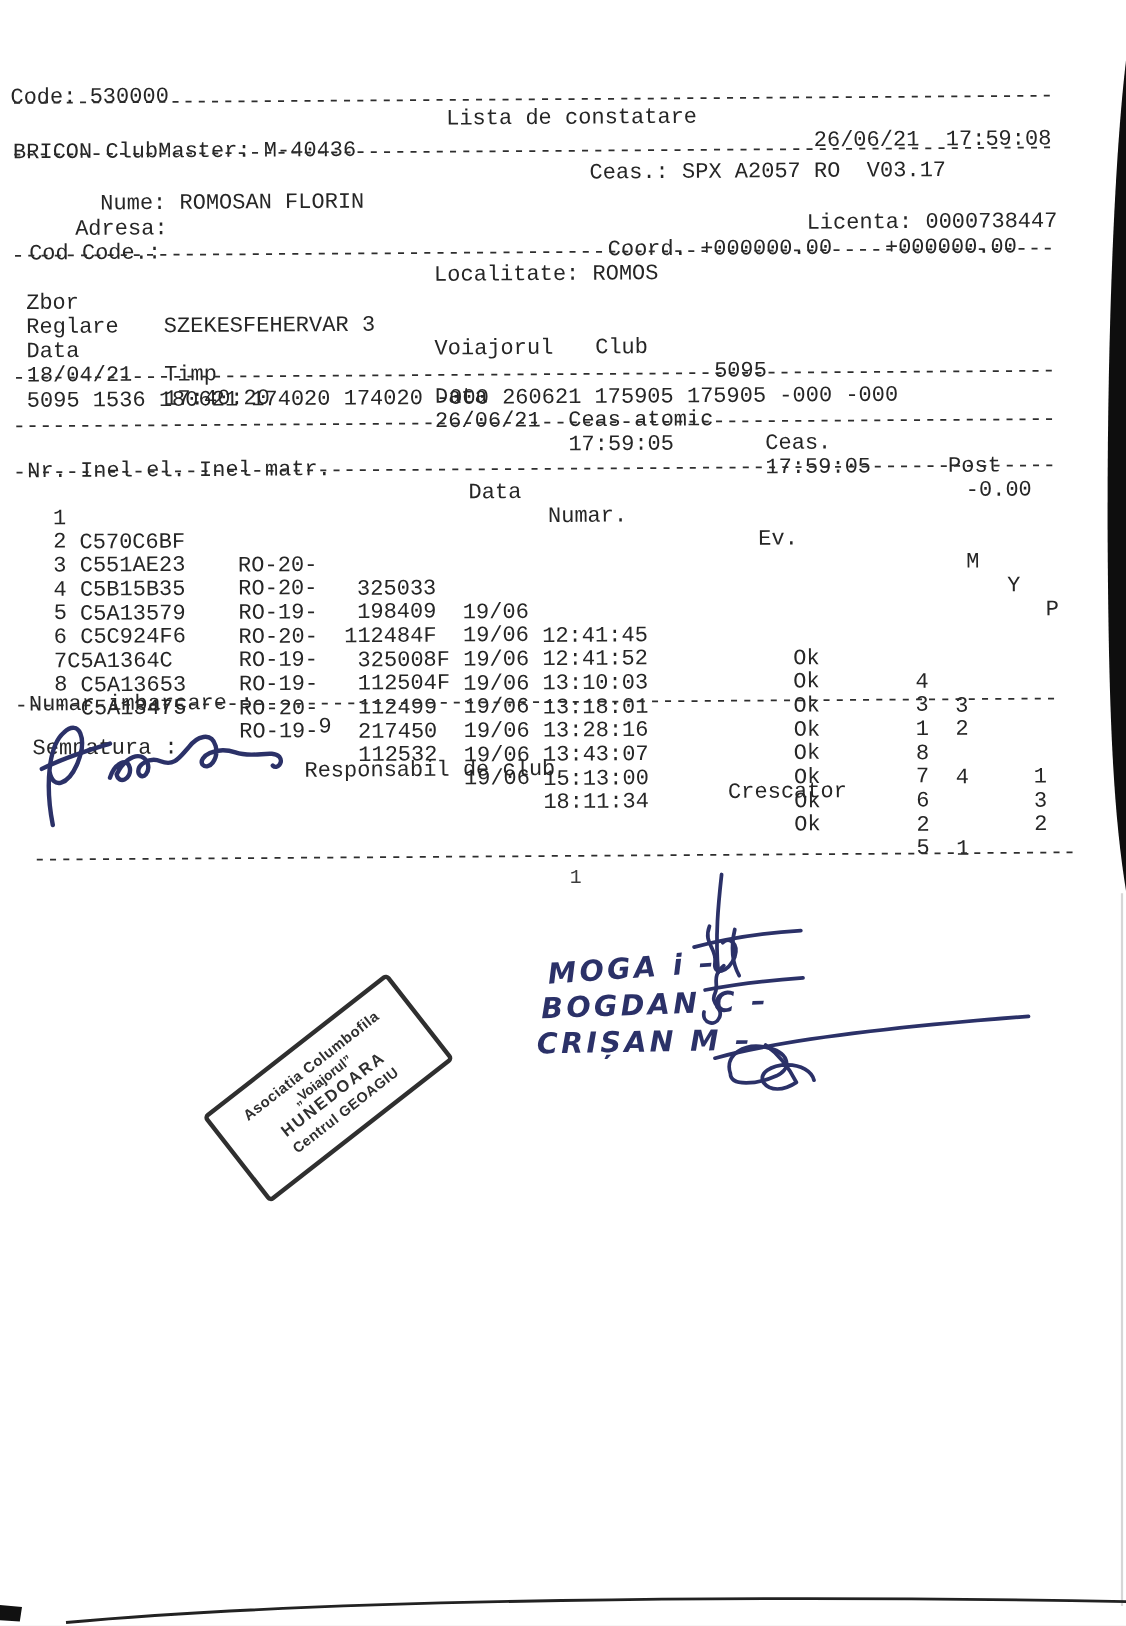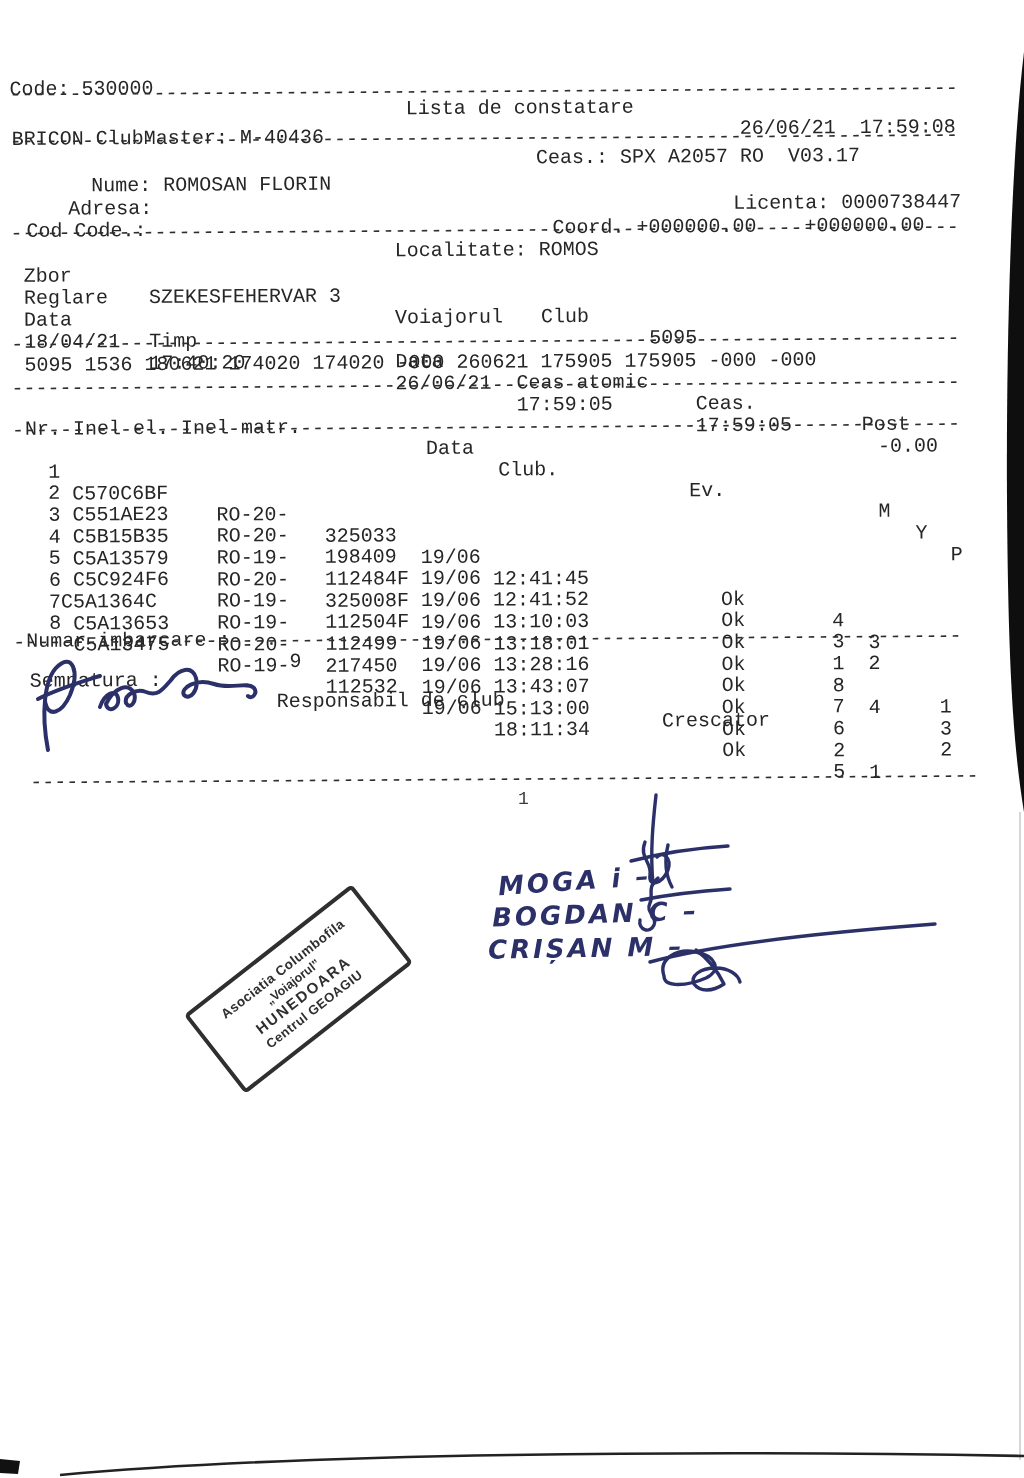--- a/index.html
+++ b/index.html
@@ -88,21 +88,21 @@
       <span class="f" style="left:880px">-0.00</span>
     </div>
     <div class="pl rule" style="top:334px;left:14px">-------------------------------------------------------------------------------</div>
 
     <div class="pl" style="top:355px;left:27px">5095 1536 180621 174020 174020 -000 260621 175905 175905 -000 -000</div>
     <div class="pl rule" style="top:378px;left:14px">-------------------------------------------------------------------------------</div>
 
     <div class="pl" style="top:397px">
       <span class="f" style="left:27px">Nr. Inel el. Inel matr.</span>
       <span class="f" style="left:428px">Data</span>
-      <span class="f" style="left:500px">Club.</span>
+      <span class="f" style="left:500px">Numar.</span>
       <span class="f" style="left:691px">Ev.</span>
       <span class="f" style="left:880px">M</span>
       <span class="f" style="left:917px">Y</span>
       <span class="f" style="left:952px">P</span>
     </div>
     <div class="pl rule" style="top:420px;left:14px">-------------------------------------------------------------------------------</div>
 
     <div class="pl" style="top:440px">
       <span class="f" style="left:50px">1</span>
       <span class="f" style="left:74px">C570C6BF</span>
@@ -124,21 +124,21 @@
       <span class="f" style="left:494px">12:41:52</span>
       <span class="f" style="left:722px">Ok</span>
       <span class="f" style="left:833px">3</span>
       <span class="f" style="left:869px">2</span>
       <span class="f" style="left:940px"></span>
     </div>
     <div class="pl" style="top:483px">
       <span class="f" style="left:50px">3</span>
       <span class="f" style="left:74px">C5B15B35</span>
       <span class="f" style="left:218px">RO-19-</span>
-      <span class="f" style="left:326px">112484F</span>
+      <span class="f" style="left:314px">112484F</span>
       <span class="f" style="left:422px">19/06</span>
       <span class="f" style="left:494px">13:10:03</span>
       <span class="f" style="left:722px">Ok</span>
       <span class="f" style="left:833px">1</span>
       <span class="f" style="left:869px"></span>
       <span class="f" style="left:940px">1</span>
     </div>
     <div class="pl" style="top:505px">
       <span class="f" style="left:50px">4</span>
       <span class="f" style="left:74px">C5A13579</span>

